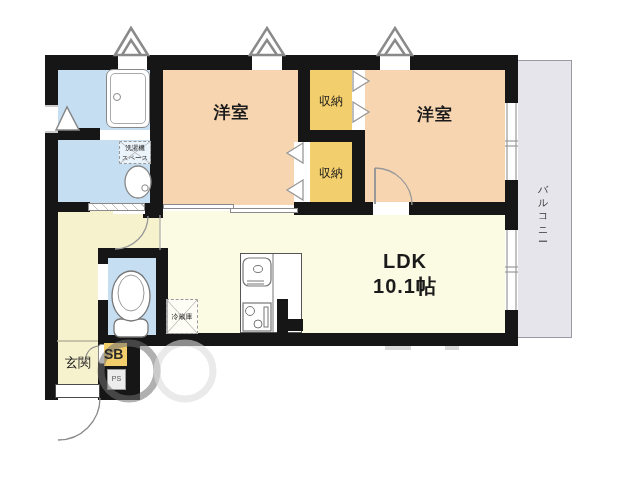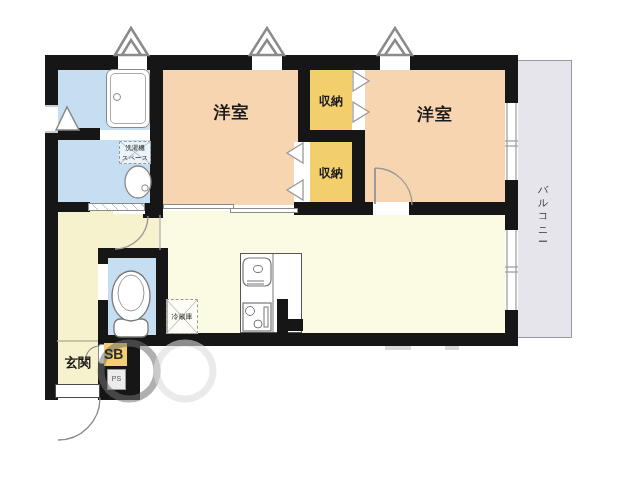--- a/index.html
+++ b/index.html
@@ -11,21 +11,21 @@
   .floor-blue{background:#c6def2;}
   .floor-peach{background:#f8d5b1;}
   .floor-yellow{background:#f2ce6c;}
   .floor-ldk{background:#fbfae3;}
   .floor-hall{background:#f6f2cd;}
   .floor-balcony{background:#e6e5ec;border:1.5px solid #9a99a3;border-left:none;}
   .gap{position:absolute;background:#ffffff;}
   .lbl{position:absolute;text-align:center;line-height:1.25;white-space:nowrap;}
   .room-name{font-size:17px;font-weight:bold;letter-spacing:1px;}
   .ldk-name{font-size:20px;font-weight:bold;letter-spacing:1px;}
-  .small-lbl{font-size:12px;font-weight:bold;}
+  .small-lbl{font-size:12px;font-weight:normal;}
   .tiny-lbl{font-size:7px;font-weight:normal;letter-spacing:0;}
   .v-lbl{writing-mode:vertical-rl;text-orientation:upright;font-size:10px;letter-spacing:3px;color:#333;}
   .slide{position:absolute;background:#fff;border:1px solid #8a8a8a;}
   .leaf{position:absolute;background:#fff;border:1.5px solid #4a4a4a;}
   .dashedbox{position:absolute;background:rgba(255,255,255,0.65);border:1px dashed #999;}
   svg{position:absolute;left:0;top:0;pointer-events:none;}
 </style>
 </head>
 <body>
 
@@ -167,20 +167,24 @@
     <circle cx="258" cy="324" r="4" fill="none" stroke="#777" stroke-width="1"></circle>
     <rect x="264" y="307" width="4" height="20" fill="#fff" stroke="#777" stroke-width="1"></rect>
   </svg>
 
   <div class="lbl room-name" style="left:163px;top:102px;width:137px;">
     <div>洋室</div>
   </div>
   <div class="lbl room-name" style="left:365px;top:104px;width:140px;">
     <div>洋室</div>
   </div>
+  <div class="lbl ldk-name" style="left:305px;top:249px;width:200px;">
+    <div>LDK</div>
+    <div>10.1帖</div>
+  </div>
   <div class="lbl small-lbl" style="left:306px;top:94px;width:50px;">収納</div>
   <div class="lbl small-lbl" style="left:306px;top:166px;width:50px;">収納</div>
   <div class="lbl v-lbl" style="left:536px;top:158px;height:100px;">バルコニー</div>
   <div class="lbl small-lbl" style="left:60px;top:355px;width:36px;font-size:13px;">玄関</div>
   <div class="lbl" style="left:104px;top:346px;width:16px;font-size:14px;font-weight:bold;color:#2a2a2a;text-align:center;">SB</div>
   <div class="lbl tiny-lbl" style="left:107px;top:375px;width:19px;color:#555;">PS</div>
   <div class="lbl tiny-lbl" style="left:166px;top:313px;width:32px;">冷蔵庫</div>
   <div class="lbl tiny-lbl" style="left:118px;top:143px;width:34px;font-size:6.5px;line-height:1.5;">
     <div>洗濯機</div>
     <div>スペース</div>

